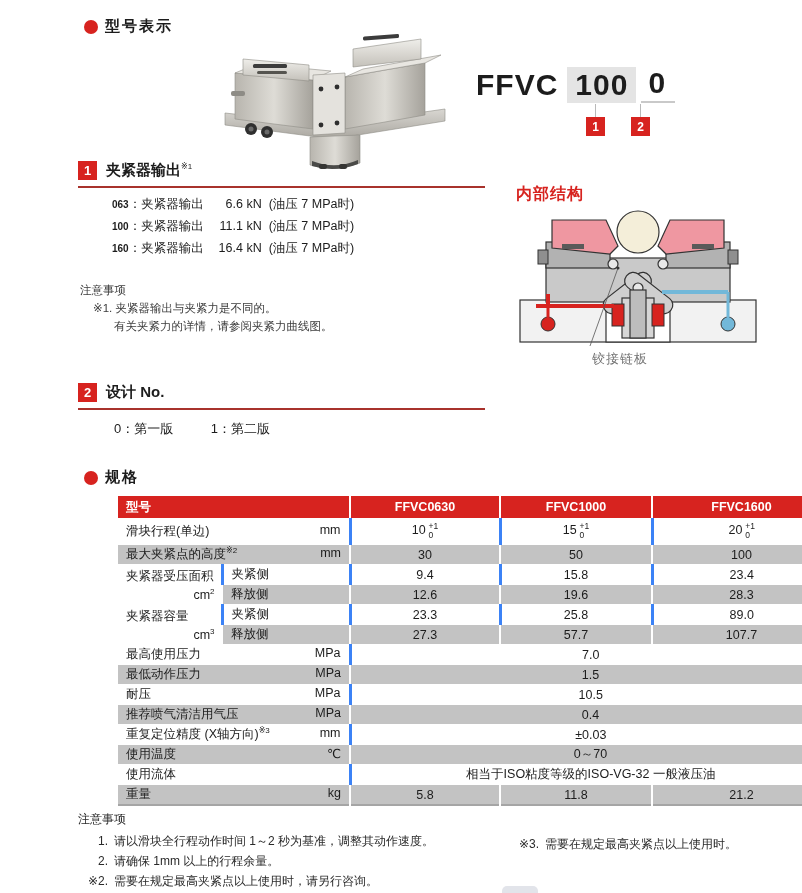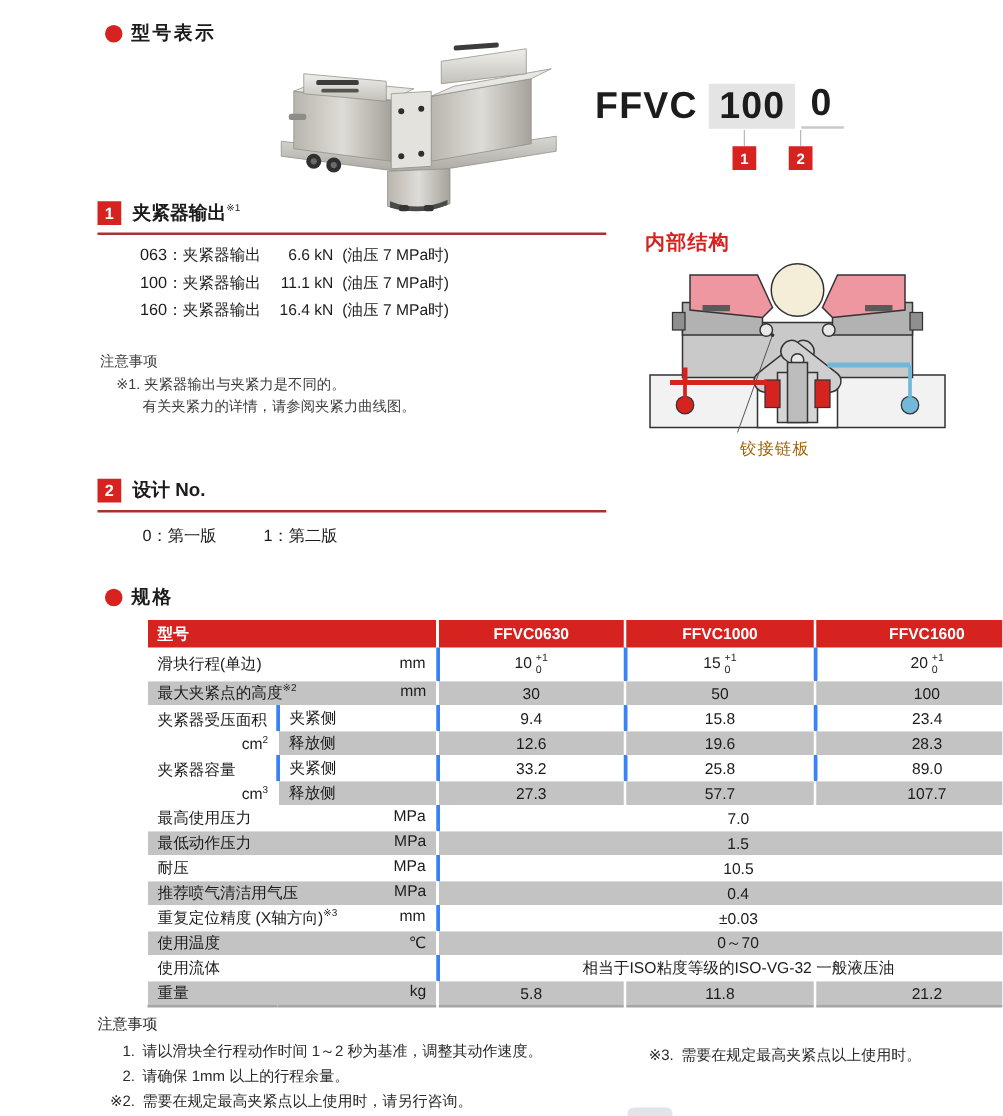--- a/index.html
+++ b/index.html
@@ -25,31 +25,31 @@
   .code-box{background:#e4e4e4;padding:1px 8px;margin:0 5px 0 9px;}
   .code-under{padding:0 9px 1px 7px;border-bottom:2px solid #c9c9c9;}
   .callout{position:absolute;width:19px;text-align:center;}
   .callout .tick{width:1px;height:13px;background:#b9b9b9;margin:0 auto;}
   .callout .num-badge{width:19px;height:19px;background:#d7231f;color:#fff;font-weight:bold;
              font-size:12px;display:flex;align-items:center;justify-content:center;}
 
   
   .co-list{position:absolute;left:112px;top:196px;font-size:12.5px;}
   .co-line{display:flex;align-items:baseline;height:22px;}
-  .co-code{font-weight:normal;font-size:13px;}
+  .co-code{font-weight:bold;font-size:10px;}
   .co-val{width:56px;text-align:right;margin:0 7px 0 2px;}
 
   .small-notes{position:absolute;font-size:11.5px;color:#3d3d3d;line-height:18px;}
   .small-notes .ind1{padding-left:13px;}
   .small-notes .ind2{padding-left:34px;}
 
   
   .is-title{position:absolute;left:516px;top:184px;font-size:16px;font-weight:bold;color:#d7231f;letter-spacing:1px;}
   .is-wrap{position:absolute;left:518px;top:206px;width:240px;height:168px;}
-  .is-label{position:absolute;left:74px;top:144px;font-size:13px;letter-spacing:1px;color:#a16207;}
+  .is-label{position:absolute;left:74px;top:144px;font-size:13px;letter-spacing:1px;color:#737373;}
 
   .design-options{position:absolute;left:114px;top:420px;font-size:13px;}
   .design-options span{margin-right:34px;}
 
   
   .spec-table{position:absolute;left:78px;top:496px;width:712px;border-collapse:collapse;
               table-layout:fixed;font-size:12.5px;color:#1c1c1c;border-bottom:2px solid #a5a5a5;margin-left:40px;}
   .spec-table td{height:19px;vertical-align:middle;padding:0;overflow:hidden;}
   .spec-table tr.head td{height:22px;background:#d7231f;color:#fff;font-weight:bold;}
   .spec-table tr.head td.v{border-left:2px solid #fff;text-align:center;}
@@ -305,21 +305,21 @@
       <td class="v">12.6</td>
       <td class="v">19.6</td>
       <td class="v">28.3</td>
     </tr>
     <tr class="w">
       <td rowspan="2" class="lblspan">
             <span class="lbl-top">夹紧器容量</span>
             <span class="lbl-bot"><span>cm</span><sup>3</sup></span>
           </td>
       <td class="sub">夹紧侧</td>
-      <td class="v">33.2</td>
+      <td class="v">23.3</td>
       <td class="v">25.8</td>
       <td class="v">89.0</td>
     </tr>
     <tr class="g">
       <td class="sub">释放侧</td>
       <td class="v">27.3</td>
       <td class="v">57.7</td>
       <td class="v">107.7</td>
     </tr>
     <tr class="w">

